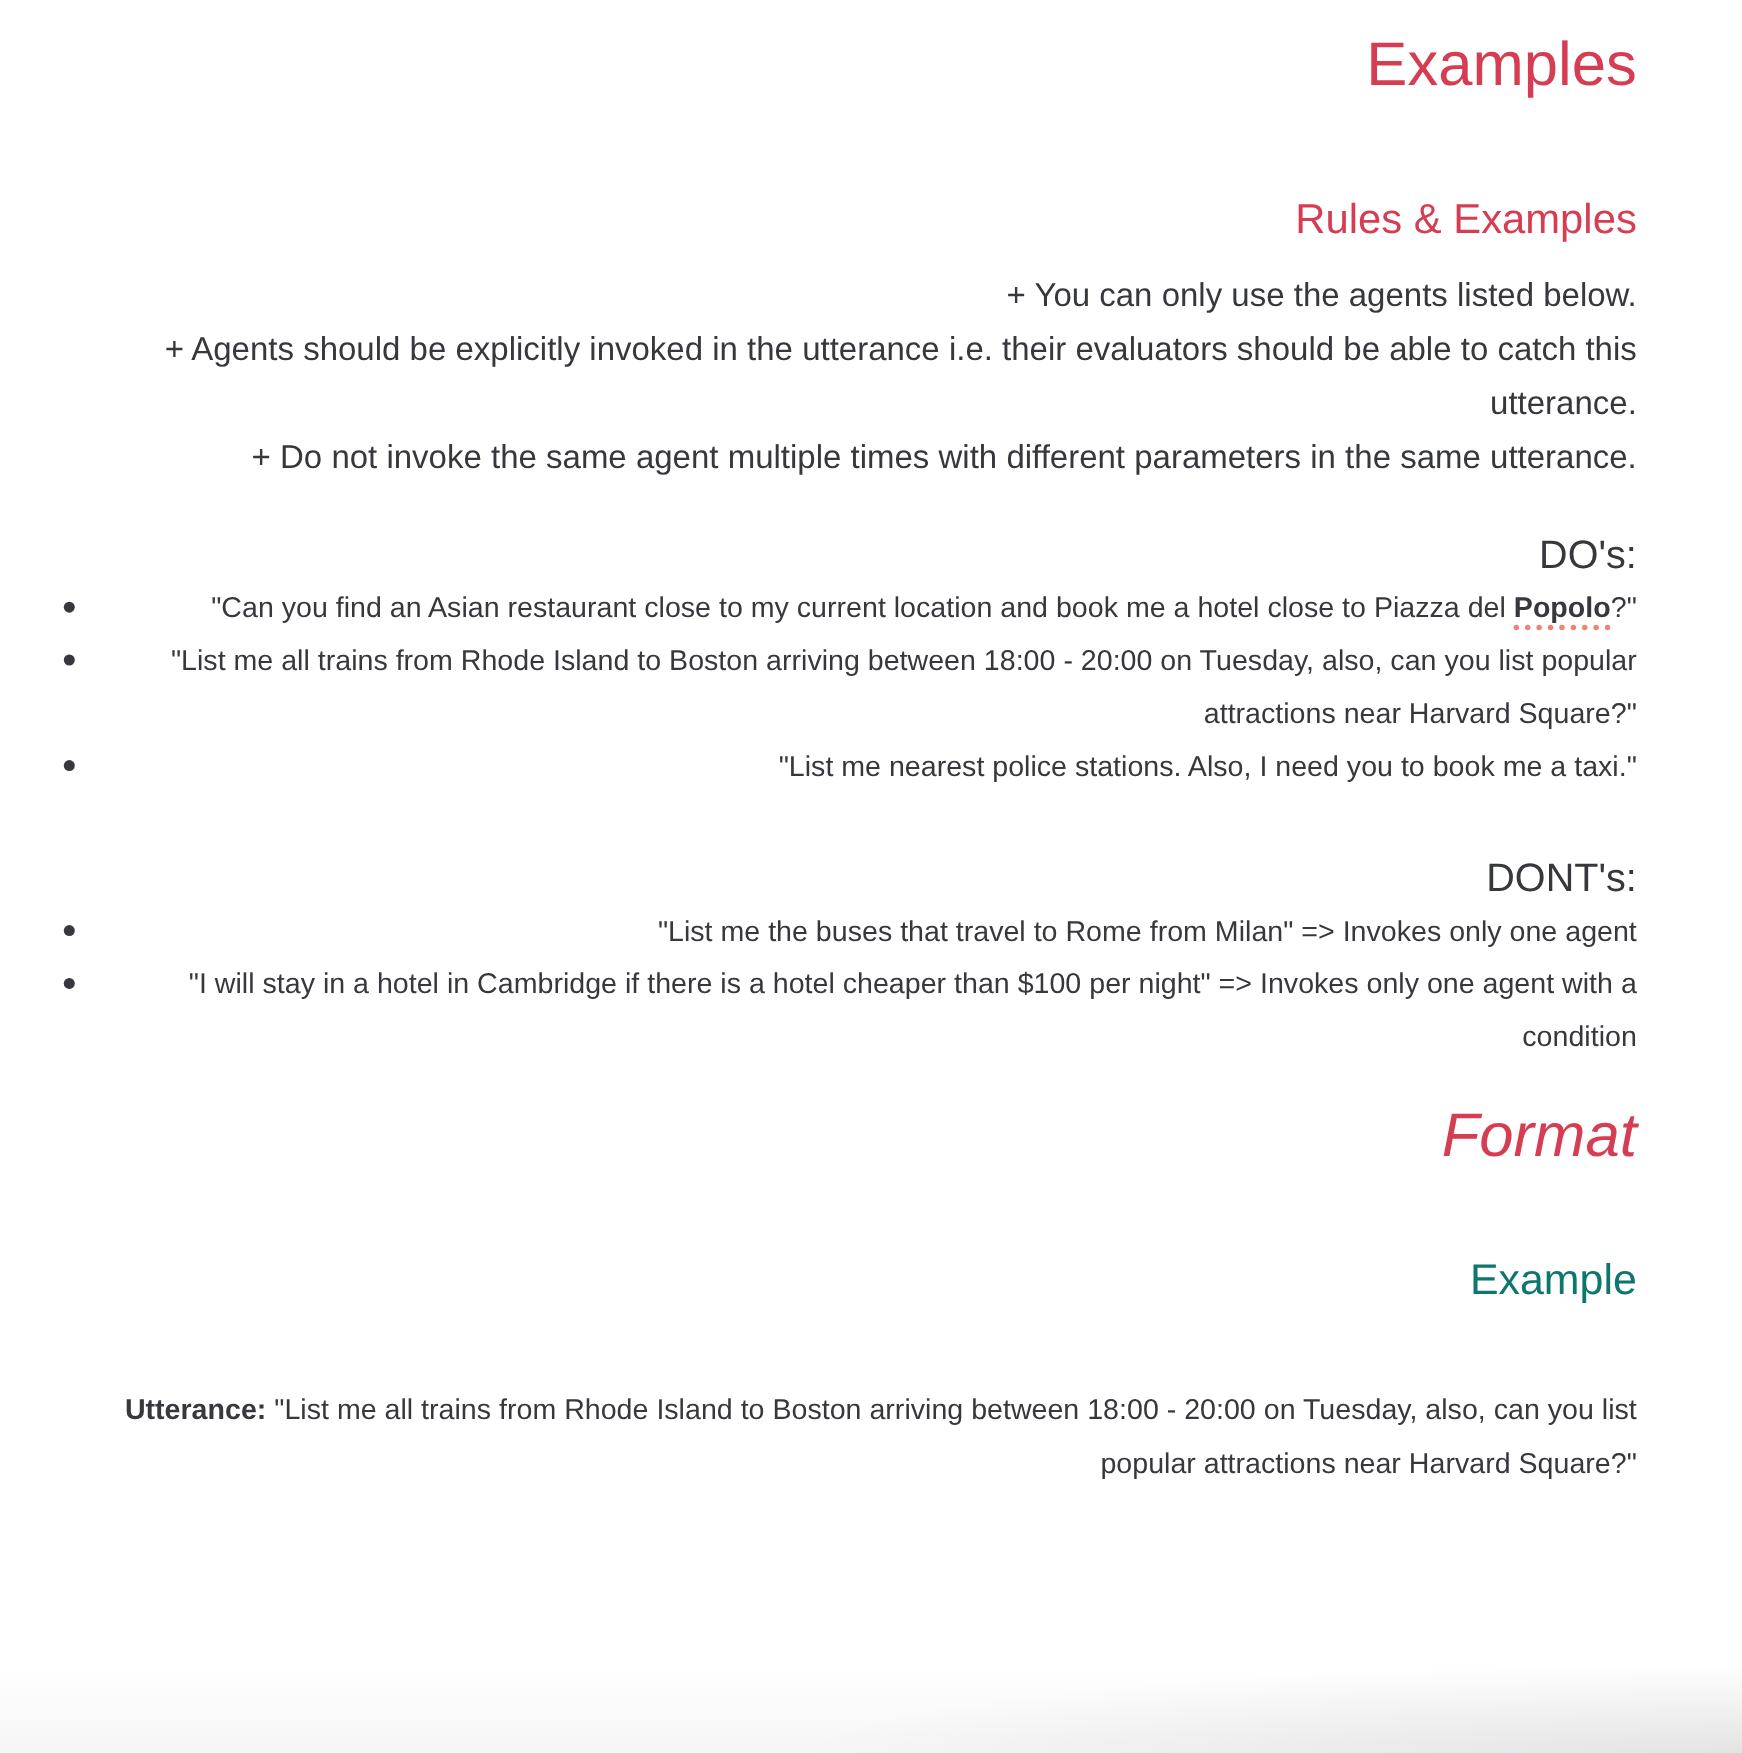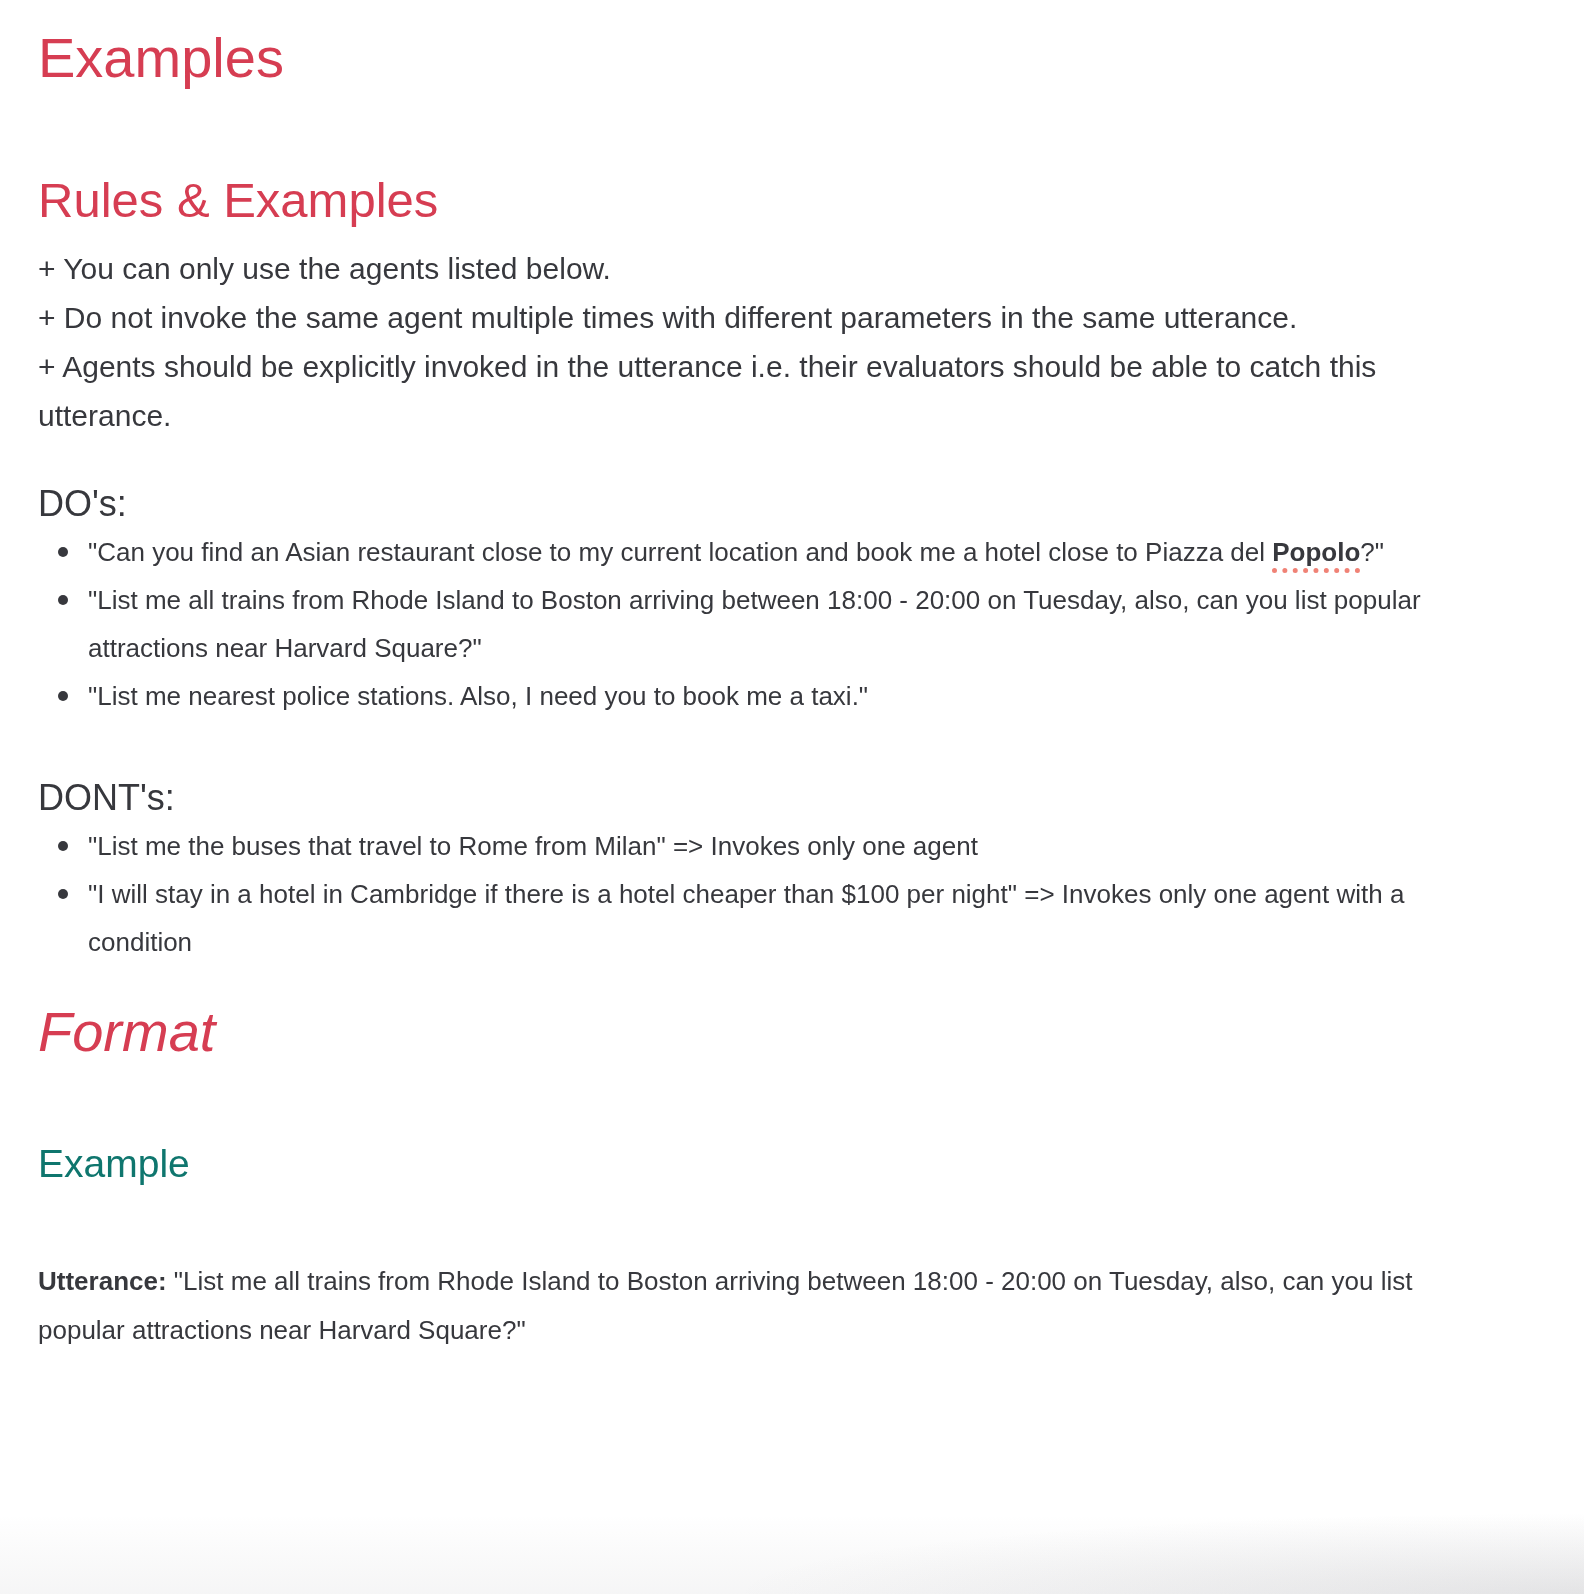--- a/index.html
+++ b/index.html
@@ -11,32 +11,33 @@
     width: 1584px;
     height: 1594px;
     position: relative;
     overflow: hidden;
     font-family: "Liberation Sans", "DejaVu Sans", sans-serif;
     color: #37383d;
   }
   .doc {
     padding-left: 38px;
     width: 1450px;
+    text-align: right;
   }
   h1 {
     font-size: 56px;
     font-weight: 400;
     color: #d63d52;
     margin: 0;
     line-height: 64px;
   }
   .h1-examples { margin-top: 26px; }
   .h1-format  { margin-top: 34px; font-style: italic; }
   h2 {
-    font-size: 49px;
+    font-size: 38px;
     font-weight: 400;
     margin: 0;
     line-height: 44px;
   }
   .h2-red  { color: #d63d52; margin-top: 88px; }
   .h2-dark { color: #0f766e; margin-top: 77px; font-size: 39px; line-height: 46px; }
   .rules {
     margin-top: 22px;
     font-size: 30px;
     line-height: 49px;
@@ -99,22 +100,22 @@
 <body>
 
 <main class="doc">
 
   <h1 class="h1-examples">Examples</h1>
 
   <h2 class="h2-red">Rules &amp; Examples</h2>
 
   <div class="rules">
     <p>+ You can only use the agents listed below.</p>
+    <p>+ Agents should be explicitly invoked in the utterance i.e. their evaluators should be able to catch this utterance.</p>
     <p>+ Do not invoke the same agent multiple times with different parameters in the same utterance.</p>
-    <p>+ Agents should be explicitly invoked in the utterance i.e. their evaluators should be able to catch this utterance.</p>
   </div>
 
   <p class="list-label">DO's:</p>
 
   <ul class="bullet-list">
     <li><span>"Can you find an Asian restaurant close to my current location and book me a hotel close to Piazza del </span><span class="spell-error">Popolo</span><span>?"</span></li>
     <li>"List me all trains from Rhode Island to Boston arriving between 18:00 - 20:00 on Tuesday, also, can you list popular attractions near Harvard Square?"</li>
     <li>"List me nearest police stations. Also, I need you to book me a taxi."</li>
   </ul>
 

